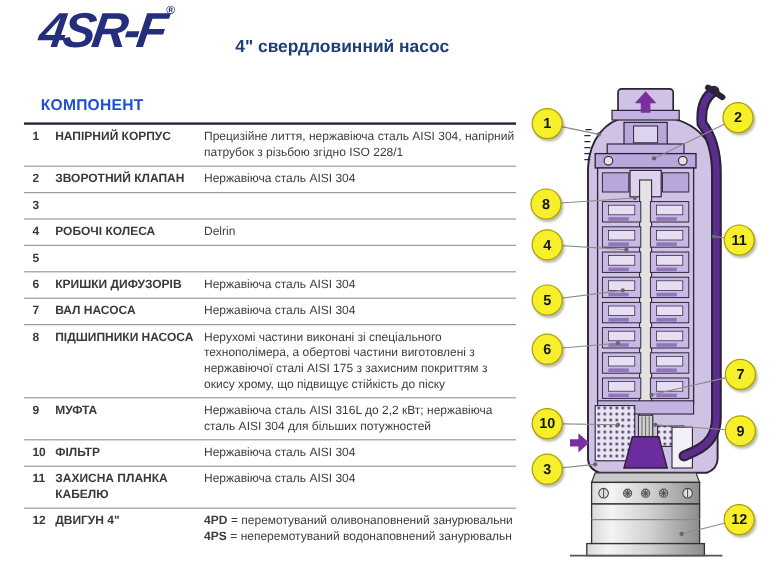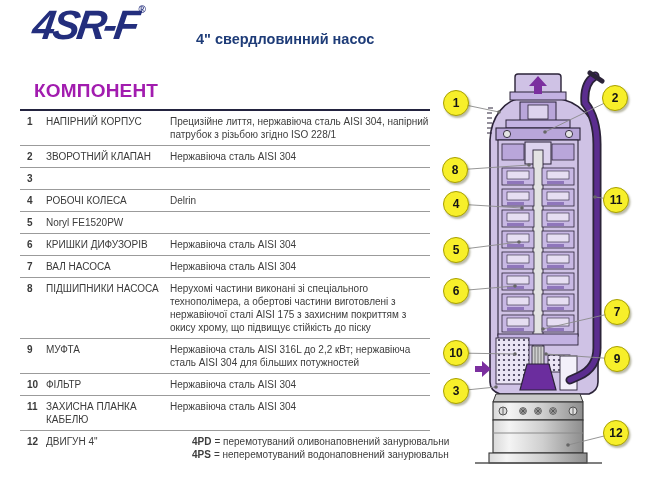--- a/index.html
+++ b/index.html
@@ -12,32 +12,32 @@
     letter-spacing:-3px; transform:skewX(-8deg); display:inline-block; }
   .logo-reg { font-size:10px; font-weight:bold; vertical-align:top;
     position:relative; top:2px; left:2px; }
   .subtitle { position:absolute; left:196px; top:31px; font-size:14.5px;
     font-weight:bold; color:#1e3c78; }
 
   
   .spec-table { position:absolute; left:20px; top:80px; width:410px; }
   .spec-head { display:grid; grid-template-columns:150px 1fr;
     padding-bottom:7px; }
-  .spec-head .h { color:#a21caf; font-weight:bold; font-size:19px;
+  .spec-head .h { color:#1d4ed8; font-weight:bold; font-size:13px;
     letter-spacing:0.2px; }
   .spec-head .h1 { padding-left:14px; }
   .rows { border-top:2px solid #23233f; }
   .row { display:grid; grid-template-columns:26px 124px 1fr;
     padding:4px 0 4px 0; border-bottom:1px solid #9b9b9b;
     font-size:10px; line-height:1.3; color:#3a3a3a; }
   .row:last-child { border-bottom:none; }
   .row .num { font-weight:bold; padding-left:7px; }
-  .row .name { font-weight:normal; padding-right:6px; }
+  .row .name { font-weight:bold; padding-right:6px; }
   .row .desc { color:#3d3d3d; }
-  .motor-line { white-space:nowrap; overflow:hidden;margin-left:22px; }
+  .motor-line { white-space:nowrap; overflow:hidden; }
   .motor-line b { margin-right:3px; }
 
   
   .diagram { position:absolute; left:432px; top:58px; width:218px; height:429px; }
   .diagram svg { position:absolute; left:0; top:0; }
   .badge { position:absolute; width:26px; height:26px; border-radius:50%;
     background:#f7ef2a; border:1px solid #a8a000;
     box-shadow:1.5px 2px 2px rgba(60,60,0,0.35);
     display:flex; align-items:center; justify-content:center;
     font-size:12px; font-weight:bold; color:#151515; }
@@ -68,21 +68,20 @@
     <div class="row">
       <div class="num">3</div>
     </div>
     <div class="row">
       <div class="num">4</div>
       <div class="name">РОБОЧІ КОЛЕСА</div>
       <div class="desc">Delrin</div>
     </div>
     <div class="row">
       <div class="num">5</div>
-      <div class="desc">Noryl FE1520PW</div>
     </div>
     <div class="row">
       <div class="num">6</div>
       <div class="name">КРИШКИ ДИФУЗОРІВ</div>
       <div class="desc">Нержавіюча сталь AISI 304</div>
     </div>
     <div class="row">
       <div class="num">7</div>
       <div class="name">ВАЛ НАСОСА</div>
       <div class="desc">Нержавіюча сталь AISI 304</div>

